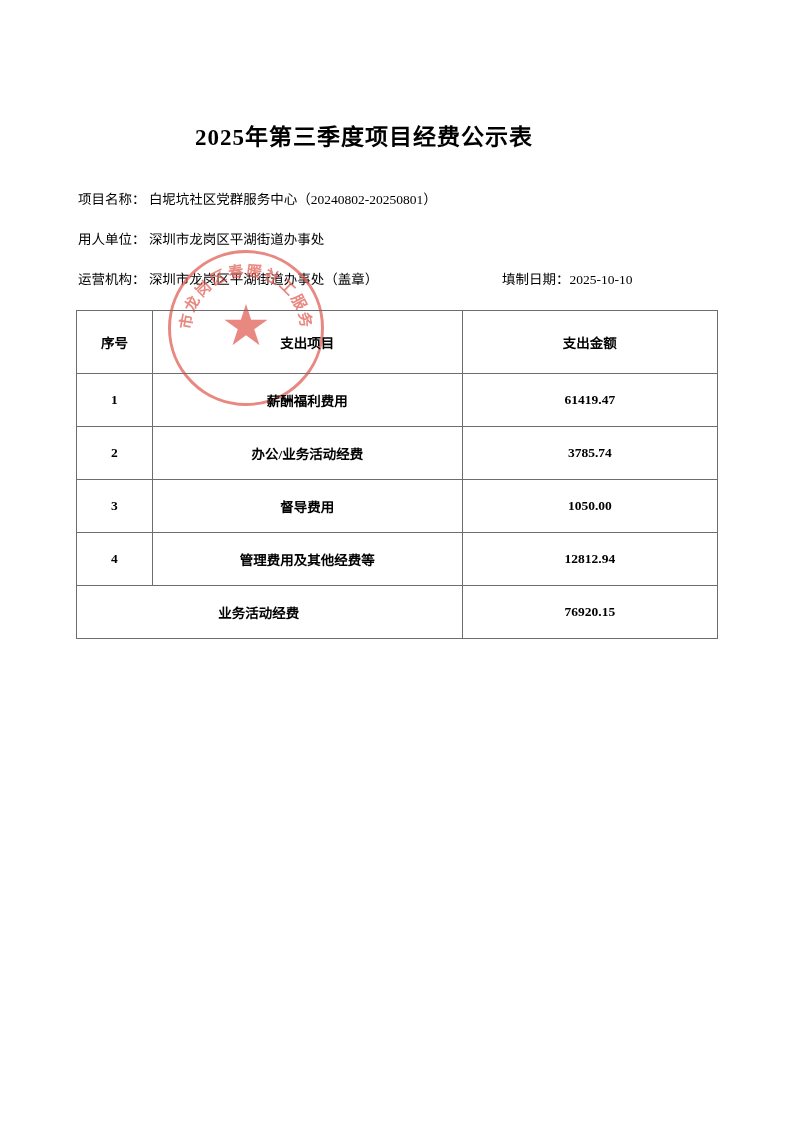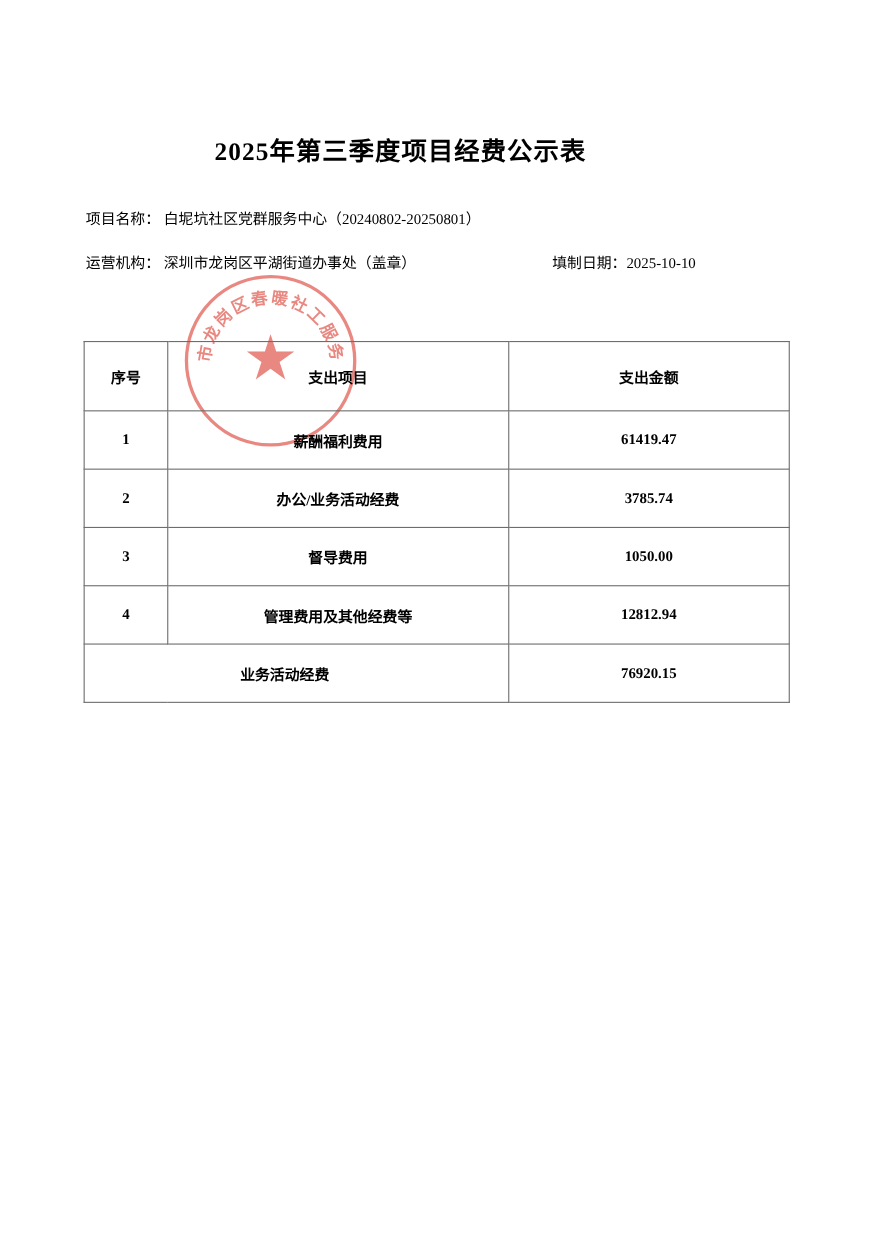--- a/index.html
+++ b/index.html
@@ -131,20 +131,24 @@
 <body>
 
 <div class="page">
 
   <div class="doc-title">2025年第三季度项目经费公示表</div>
 
   <div class="meta-block">
     <div class="meta-row">
       <span class="meta-label">项目名称：</span>
       <span class="meta-value">白坭坑社区党群服务中心（20240802-20250801）</span>
+    </div>
+    <div class="meta-row">
+      <span class="meta-label">用人单位：</span>
+      <span class="meta-value">深圳市龙岗区平湖街道办事处</span>
     </div>
     <div class="meta-row">
       <span class="meta-label">运营机构：</span>
       <span class="meta-value">深圳市龙岗区平湖街道办事处（盖章）</span>
       <span class="meta-date">填制日期：2025-10-10</span>
     </div>
   </div>
 
   <div class="stamp">
     <div class="arc-text">

